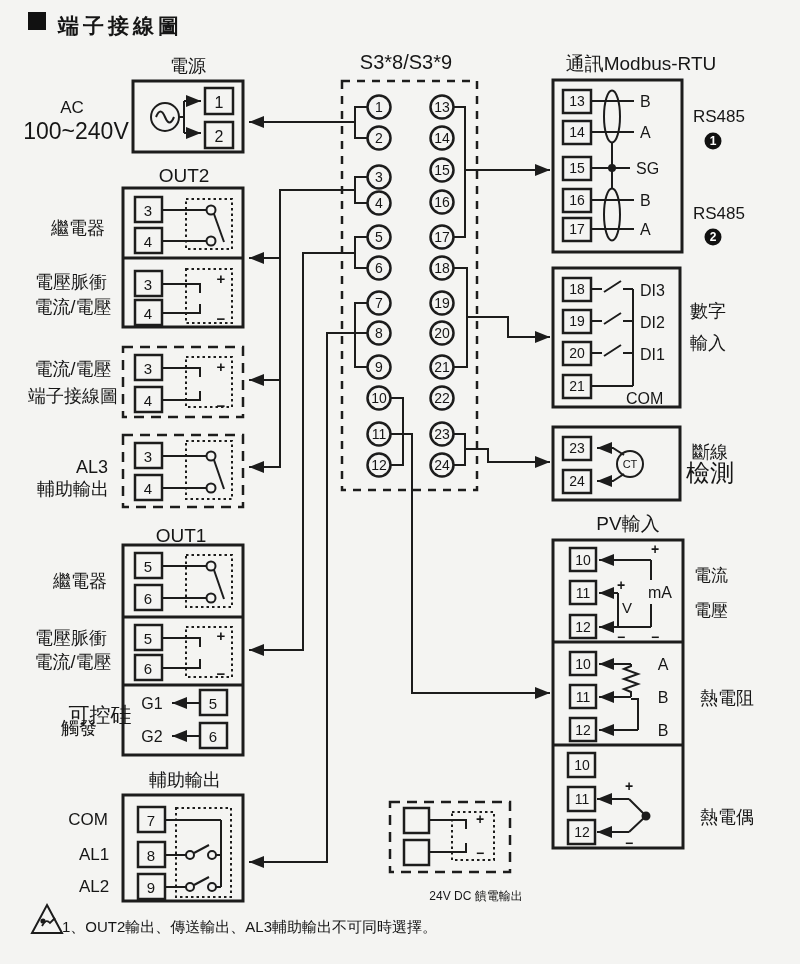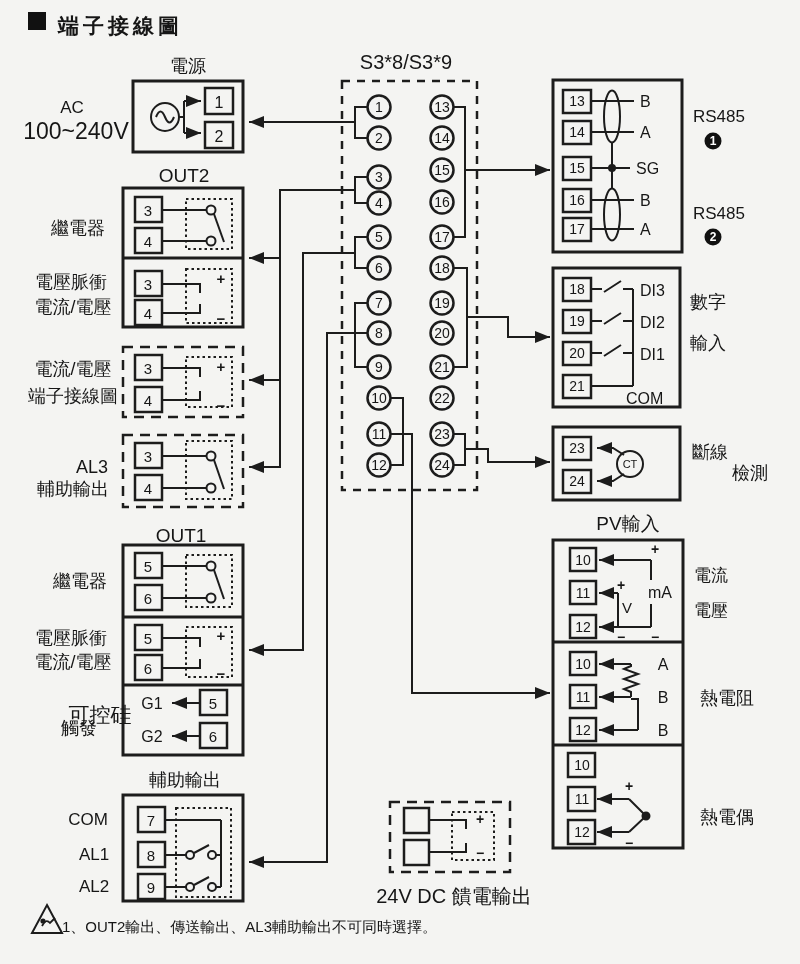--- a/index.html
+++ b/index.html
@@ -403,33 +403,34 @@
 <div class="lbl" style="left:73px;top:662px;font-size:18px">電流/電壓</div>
 <div class="lbl" style="left:100px;top:715px;font-size:21px">可控硅</div>
 <div class="lbl" style="left:79px;top:728px;font-size:18px">觸發</div>
 
 <div class="lbl" style="left:185px;top:780px;font-size:18px">輔助輸出</div>
 <div class="lbl" style="left:88px;top:820px;font-size:17px">COM</div>
 <div class="lbl" style="left:94px;top:855px;font-size:17px">AL1</div>
 <div class="lbl" style="left:94px;top:887px;font-size:17px">AL2</div>
 
 <div class="lbl" style="left:406px;top:62px;font-size:20px">S3*8/S3*9</div>
+<div class="lbl" style="left:641px;top:64px;font-size:19px">通訊Modbus-RTU</div>
 <div class="lbl" style="left:719px;top:117px;font-size:17px">RS485</div>
 <div class="badge" style="left:713px;top:141px">1</div>
 <div class="lbl" style="left:719px;top:214px;font-size:17px">RS485</div>
 <div class="badge" style="left:713px;top:237px">2</div>
 
-<div class="lbl" style="left:708px;top:302px;font-size:18px">數字</div>
+<div class="lbl" style="left:708px;top:311px;font-size:18px">數字</div>
 <div class="lbl" style="left:708px;top:343px;font-size:18px">輸入</div>
 <div class="lbl" style="left:710px;top:452px;font-size:18px">斷線</div>
-<div class="lbl" style="left:750px;top:473px;font-size:18px">檢測</div>
+<div class="lbl" style="left:710px;top:473px;font-size:24px">檢測</div>
 
 <div class="lbl" style="left:628px;top:524px;font-size:19px">PV輸入</div>
 <div class="lbl" style="left:711px;top:575px;font-size:17px">電流</div>
 <div class="lbl" style="left:711px;top:610px;font-size:17px">電壓</div>
 <div class="lbl" style="left:727px;top:698px;font-size:18px">熱電阻</div>
 <div class="lbl" style="left:727px;top:817px;font-size:18px">熱電偶</div>
 
-<div class="lbl" style="left:454px;top:896px;font-size:20px">24V DC 饋電輸出</div>
+<div class="lbl" style="left:476px;top:896px;font-size:12px">24V DC 饋電輸出</div>
 
 <div class="lbl left-note" style="left:62px;top:918px;font-size:15px">1、OUT2輸出、傳送輸出、AL3輔助輸出不可同時選擇。</div>
 
 </div>
 
 </body></html>

